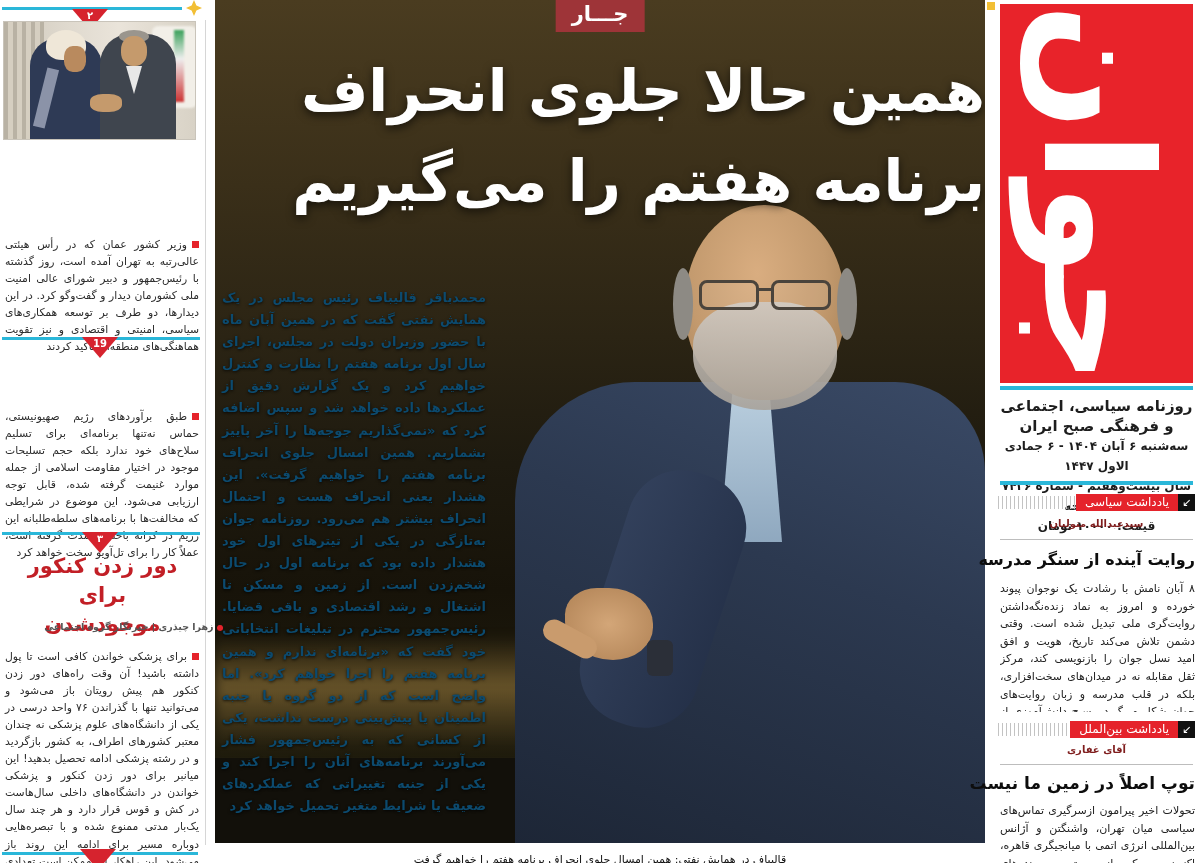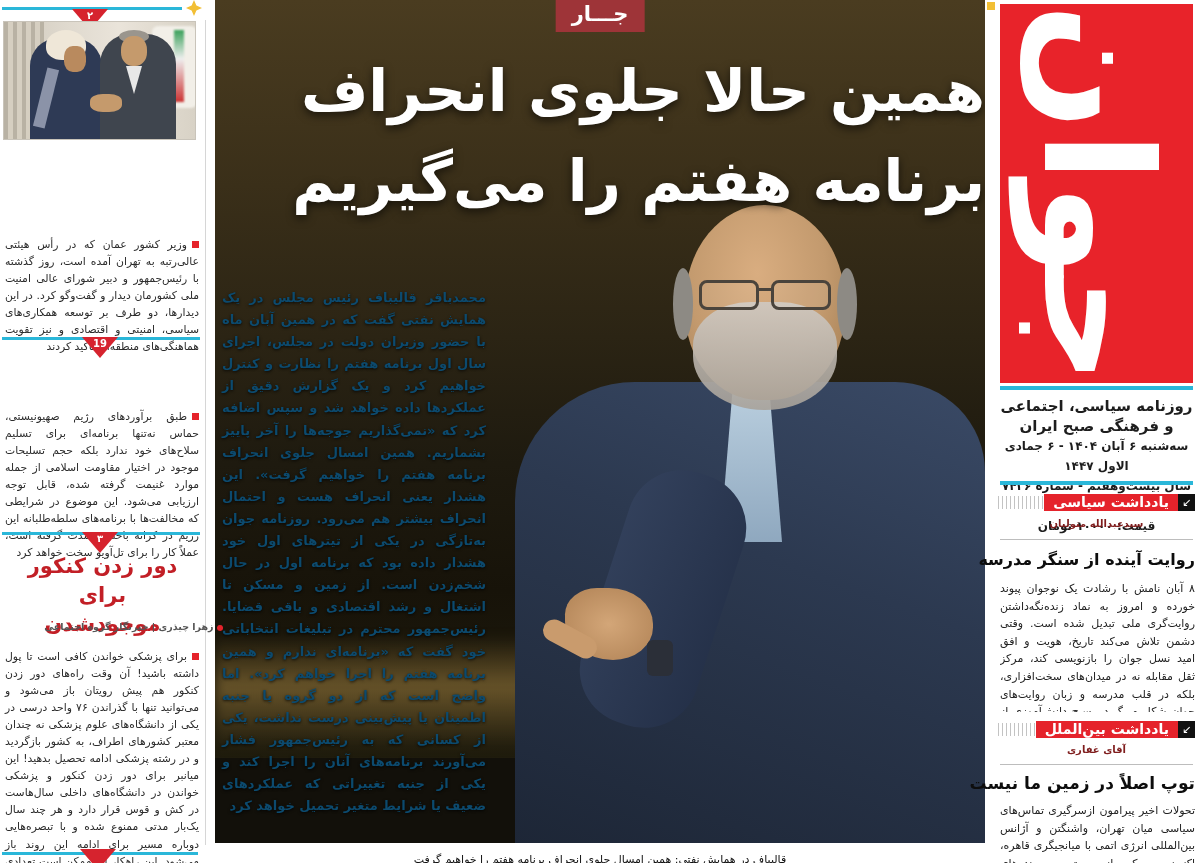--- a/index.html
+++ b/index.html
@@ -7,21 +7,21 @@
   .page{position:relative;width:1200px;height:863px;background:#ffffff;overflow:hidden;
         font-family:"DejaVu Sans",sans-serif;direction:rtl;}
   .abs{position:absolute;}
 
   
   .cyline{position:absolute;height:3px;background:#2ab7d9;}
   .marker{position:absolute;width:36px;height:21px;background:#d6232e;
           clip-path:polygon(0 0,100% 0,50% 100%);color:#fff;font-size:10px;
           font-weight:bold;text-align:center;line-height:13px;}
   .hatch{height:13px;background:repeating-linear-gradient(90deg,#c3c3c3 0 1px,transparent 1px 4px);}
-  .badge{background:#e5232b;color:#fff;font-size:14px;font-weight:bold;
+  .badge{background:#e5232b;color:#fff;font-size:12px;font-weight:normal;
          line-height:17px;padding:0 9px;white-space:nowrap;}
   .badge-ico{width:17px;height:17px;background:#111;color:#fff;font-size:11px;
              line-height:17px;text-align:center;flex:0 0 17px;}
   .bullet{display:inline-block;width:7px;height:7px;background:#e5232b;margin-left:5px;}
   .redline-dot{color:#e5232b;font-size:8px;}
 
   
   .sb-title{font-weight:800;color:#14142a;text-align:center;line-height:1.38;}
   .sb-body{font-size:10.8px;line-height:1.58;color:#2b2b2b;text-align:justify;}
   .vsep{position:absolute;width:1px;background:#d6d6d6;}

